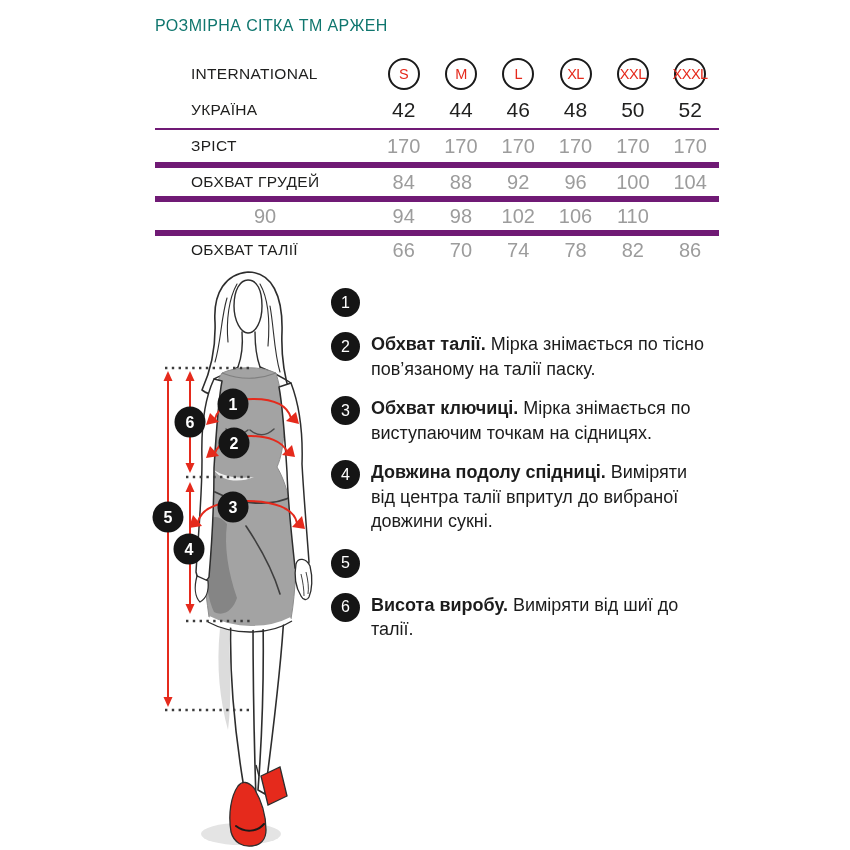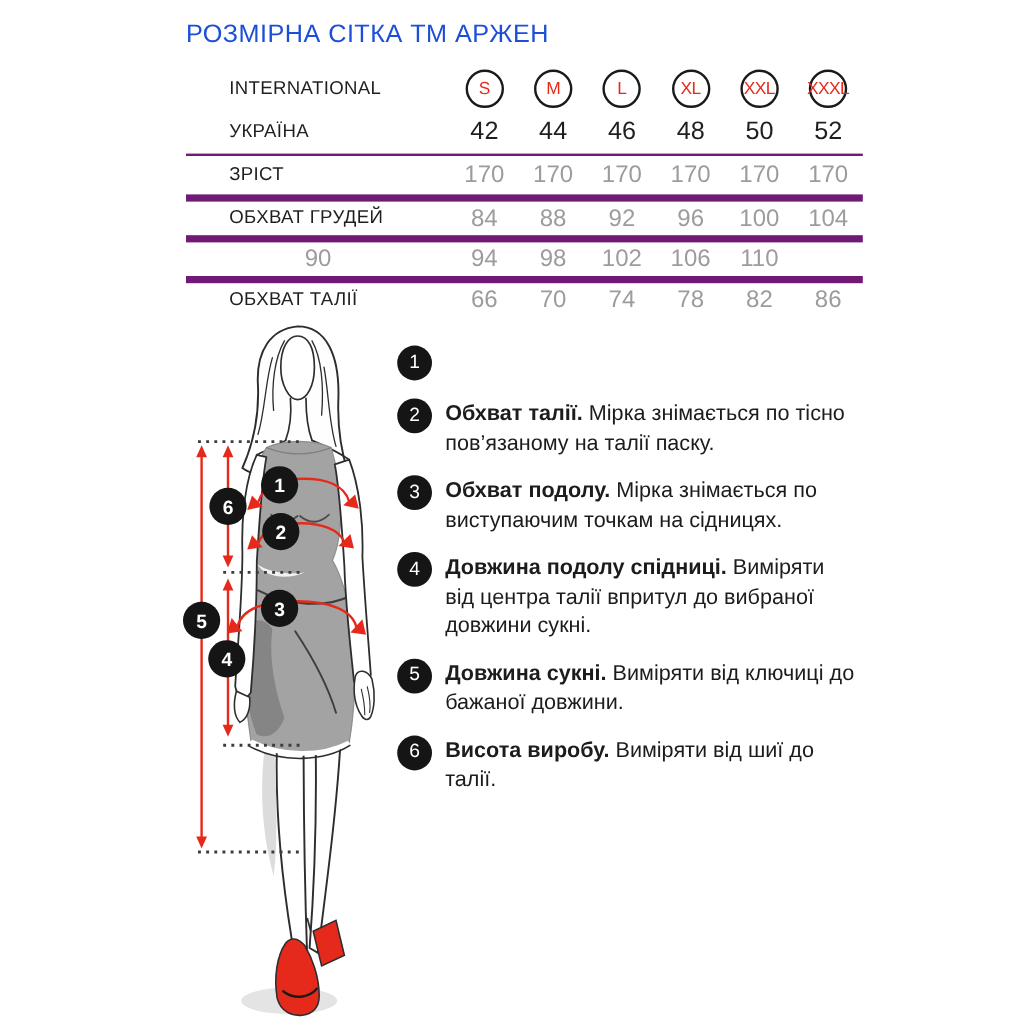--- a/index.html
+++ b/index.html
@@ -1,21 +1,21 @@
 <!DOCTYPE html>
 <html><head>
 <meta charset="utf-8">
 <style>
   * { margin:0; padding:0; box-sizing:border-box; }
   html,body { width:850px; height:850px; background:#ffffff;
     font-family:"Liberation Sans", sans-serif; color:#202020; }
   .page { position:relative; width:850px; height:850px; overflow:hidden; background:#fff; }
 
-  .title { position:absolute; left:155px; top:17px; font-size:21px;
-    letter-spacing:.4px; color:#1d4ed8; white-space:nowrap; }
+  .title { position:absolute; left:155px; top:17px; font-size:16px;
+    letter-spacing:.4px; color:#0f766e; white-space:nowrap; }
 
   
   .size-table { position:absolute; left:155px; top:55px; width:564px; }
   .t-row { display:grid; grid-template-columns:220px repeat(6, 57.3px); align-items:center; }
   .r-int { height:37px; }
   .r-ukr { height:36px; font-size:21px; color:#1f1f1e; }
   .r-data { height:34px; border-top:6px solid #701a75; font-size:20px; }
   .r-data.first { border-top:2px solid #701a75; }
   .t-label { font-size:15.5px; color:#1f1f1e; letter-spacing:.3px; white-space:nowrap;margin-left:36px; }
   .t-cell { text-align:center; }
@@ -253,31 +253,30 @@
       <div class="legend-num">1</div>
     </div>
 
     <div class="legend-item">
       <div class="legend-num">2</div>
       <div class="legend-text"><b>Обхват талії.</b> <span>Мірка знімається по тісно пов’язаному на талії паску.</span></div>
     </div>
 
     <div class="legend-item">
       <div class="legend-num">3</div>
-      <div class="legend-text"><b>Обхват подолу.</b> <span>Мірка знімається по виступаючим точкам на сідницях.</span></div>
+      <div class="legend-text"><b>Обхват ключиці.</b> <span>Мірка знімається по виступаючим точкам на сідницях.</span></div>
     </div>
 
     <div class="legend-item">
       <div class="legend-num">4</div>
       <div class="legend-text"><b>Довжина подолу спідниці.</b> <span>Виміряти від центра талії впритул до вибраної довжини сукні.</span></div>
     </div>
 
     <div class="legend-item">
       <div class="legend-num">5</div>
-      <div class="legend-text"><b>Довжина сукні.</b> <span>Виміряти від ключиці до бажаної довжини.</span></div>
     </div>
 
     <div class="legend-item">
       <div class="legend-num">6</div>
       <div class="legend-text"><b>Висота виробу.</b> <span>Виміряти від шиї до талії.</span></div>
     </div>
   </div>
 
 </div>
 

